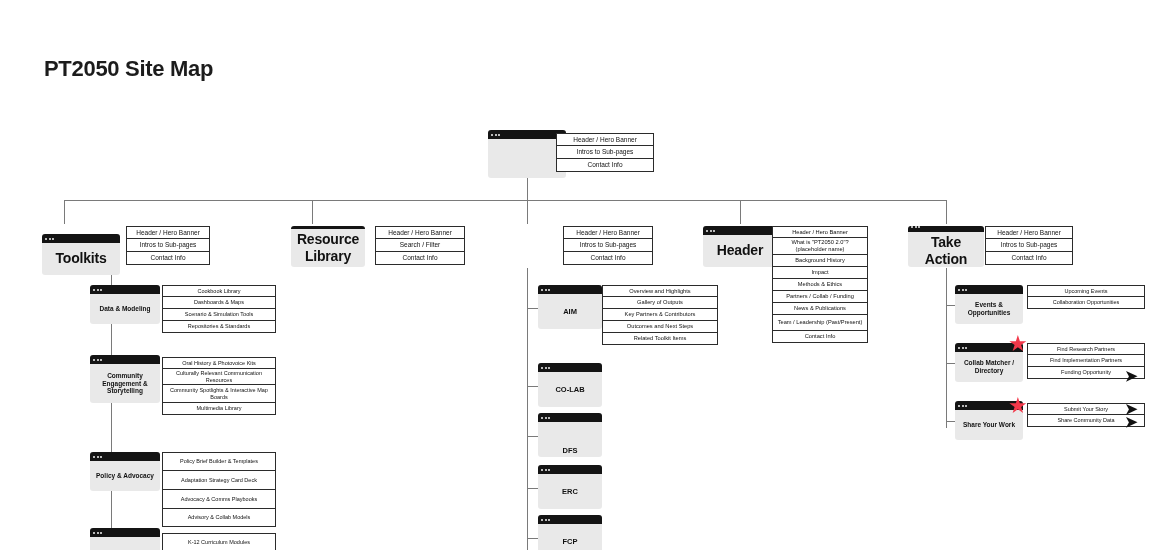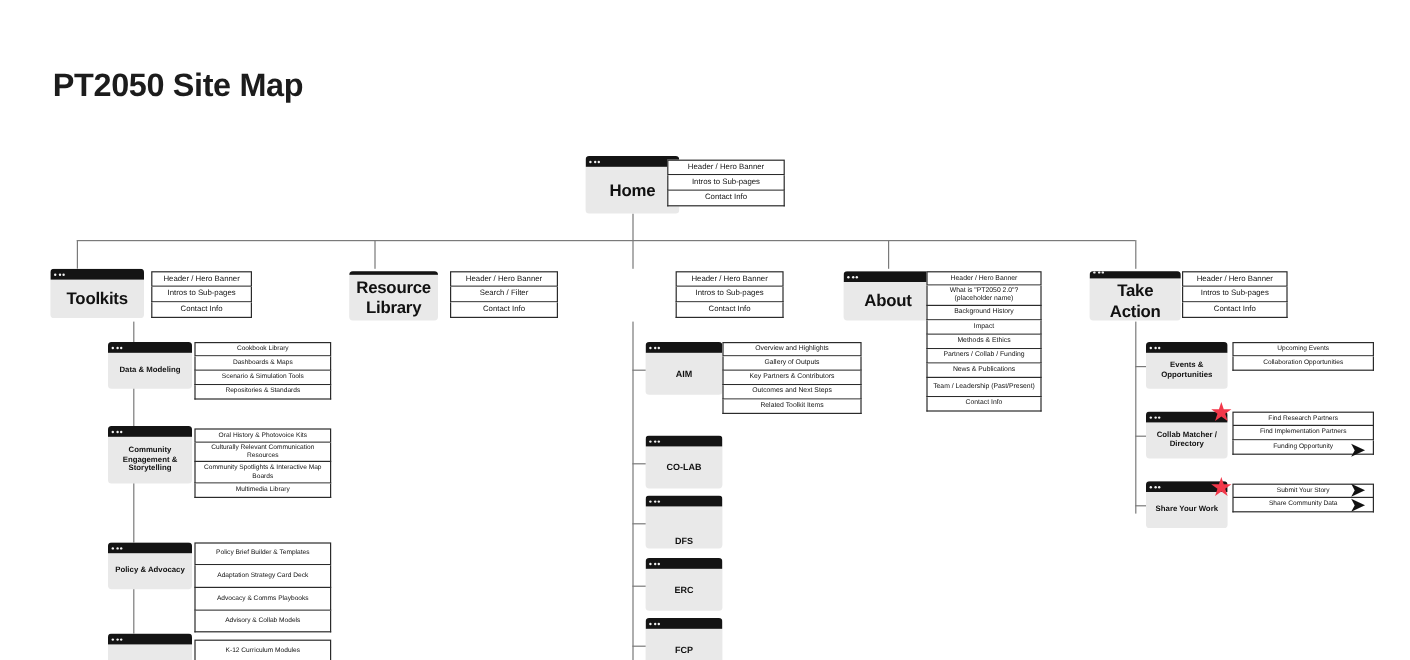--- a/index.html
+++ b/index.html
@@ -6,21 +6,21 @@
   html, body {
     width: 1175px; height: 550px;
     background: #ffffff;
     font-family: "Liberation Sans", sans-serif;
     overflow: hidden;
   }
   #canvas { position: relative; width: 1175px; height: 550px; }
 
   .page-title {
     position: absolute; left: 44px; top: 56px;
-    font-size: 27px; font-weight: bold; color: #1c1c1c;
+    font-size: 22px; font-weight: bold; color: #1c1c1c;
     letter-spacing: -0.3px;
   }
 
   
   .line { position: absolute; background: #7a7a7a; }
   .vline { width: 1px; }
   .hline { height: 1px; }
 
   
   .node {
@@ -111,29 +111,28 @@
   <div class="line hline" style="left:946px; top:305px; width:10px;"></div>
   <div class="line hline" style="left:946px; top:363px; width:10px;"></div>
   <div class="line hline" style="left:946px; top:421px; width:10px;"></div>
 
   <div class="node l1" style="left:488px; top:130px; width:78px; height:48px;">
     <div class="node-bar">
         <i></i>
         <i></i>
         <i></i>
       </div>
-    <div class="node-label">Home</div>
   </div>
   <div class="pagelist big" style="left:556px; top:133px; width:98px;">
     <div class="row">Header / Hero Banner</div>
     <div class="row">Intros to Sub-pages</div>
     <div class="row">Contact Info</div>
   </div>
 
-  <div class="node l1" style="left:42px; top:224px; width:78px; height:41px;">
+  <div class="node l1" style="left:42px; top:234px; width:78px; height:41px;">
     <div class="node-bar">
         <i></i>
         <i></i>
         <i></i>
       </div>
     <div class="node-label">Toolkits</div>
   </div>
   <div class="pagelist big" style="left:126px; top:226px; width:84px;">
     <div class="row">Header / Hero Banner</div>
     <div class="row">Intros to Sub-pages</div>
@@ -265,21 +264,21 @@
       </div>
     <div class="node-label">FCP</div>
   </div>
 
   <div class="node l1" style="left:703px; top:226px; width:74px; height:41px;">
     <div class="node-bar">
         <i></i>
         <i></i>
         <i></i>
       </div>
-    <div class="node-label">About</div>
+    <div class="node-label">Header</div>
   </div>
   <div class="pagelist sm" style="left:772px; top:226px; width:96px;">
     <div class="row">Header / Hero Banner</div>
     <div class="row" style="min-height:17px;">What is "PT2050 2.0"? (placeholder name)</div>
     <div class="row">Background History</div>
     <div class="row">Impact</div>
     <div class="row">Methods &amp; Ethics</div>
     <div class="row">Partners / Collab / Funding</div>
     <div class="row">News &amp; Publications</div>
     <div class="row" style="min-height:16px;">Team / Leadership (Past/Present)</div>

